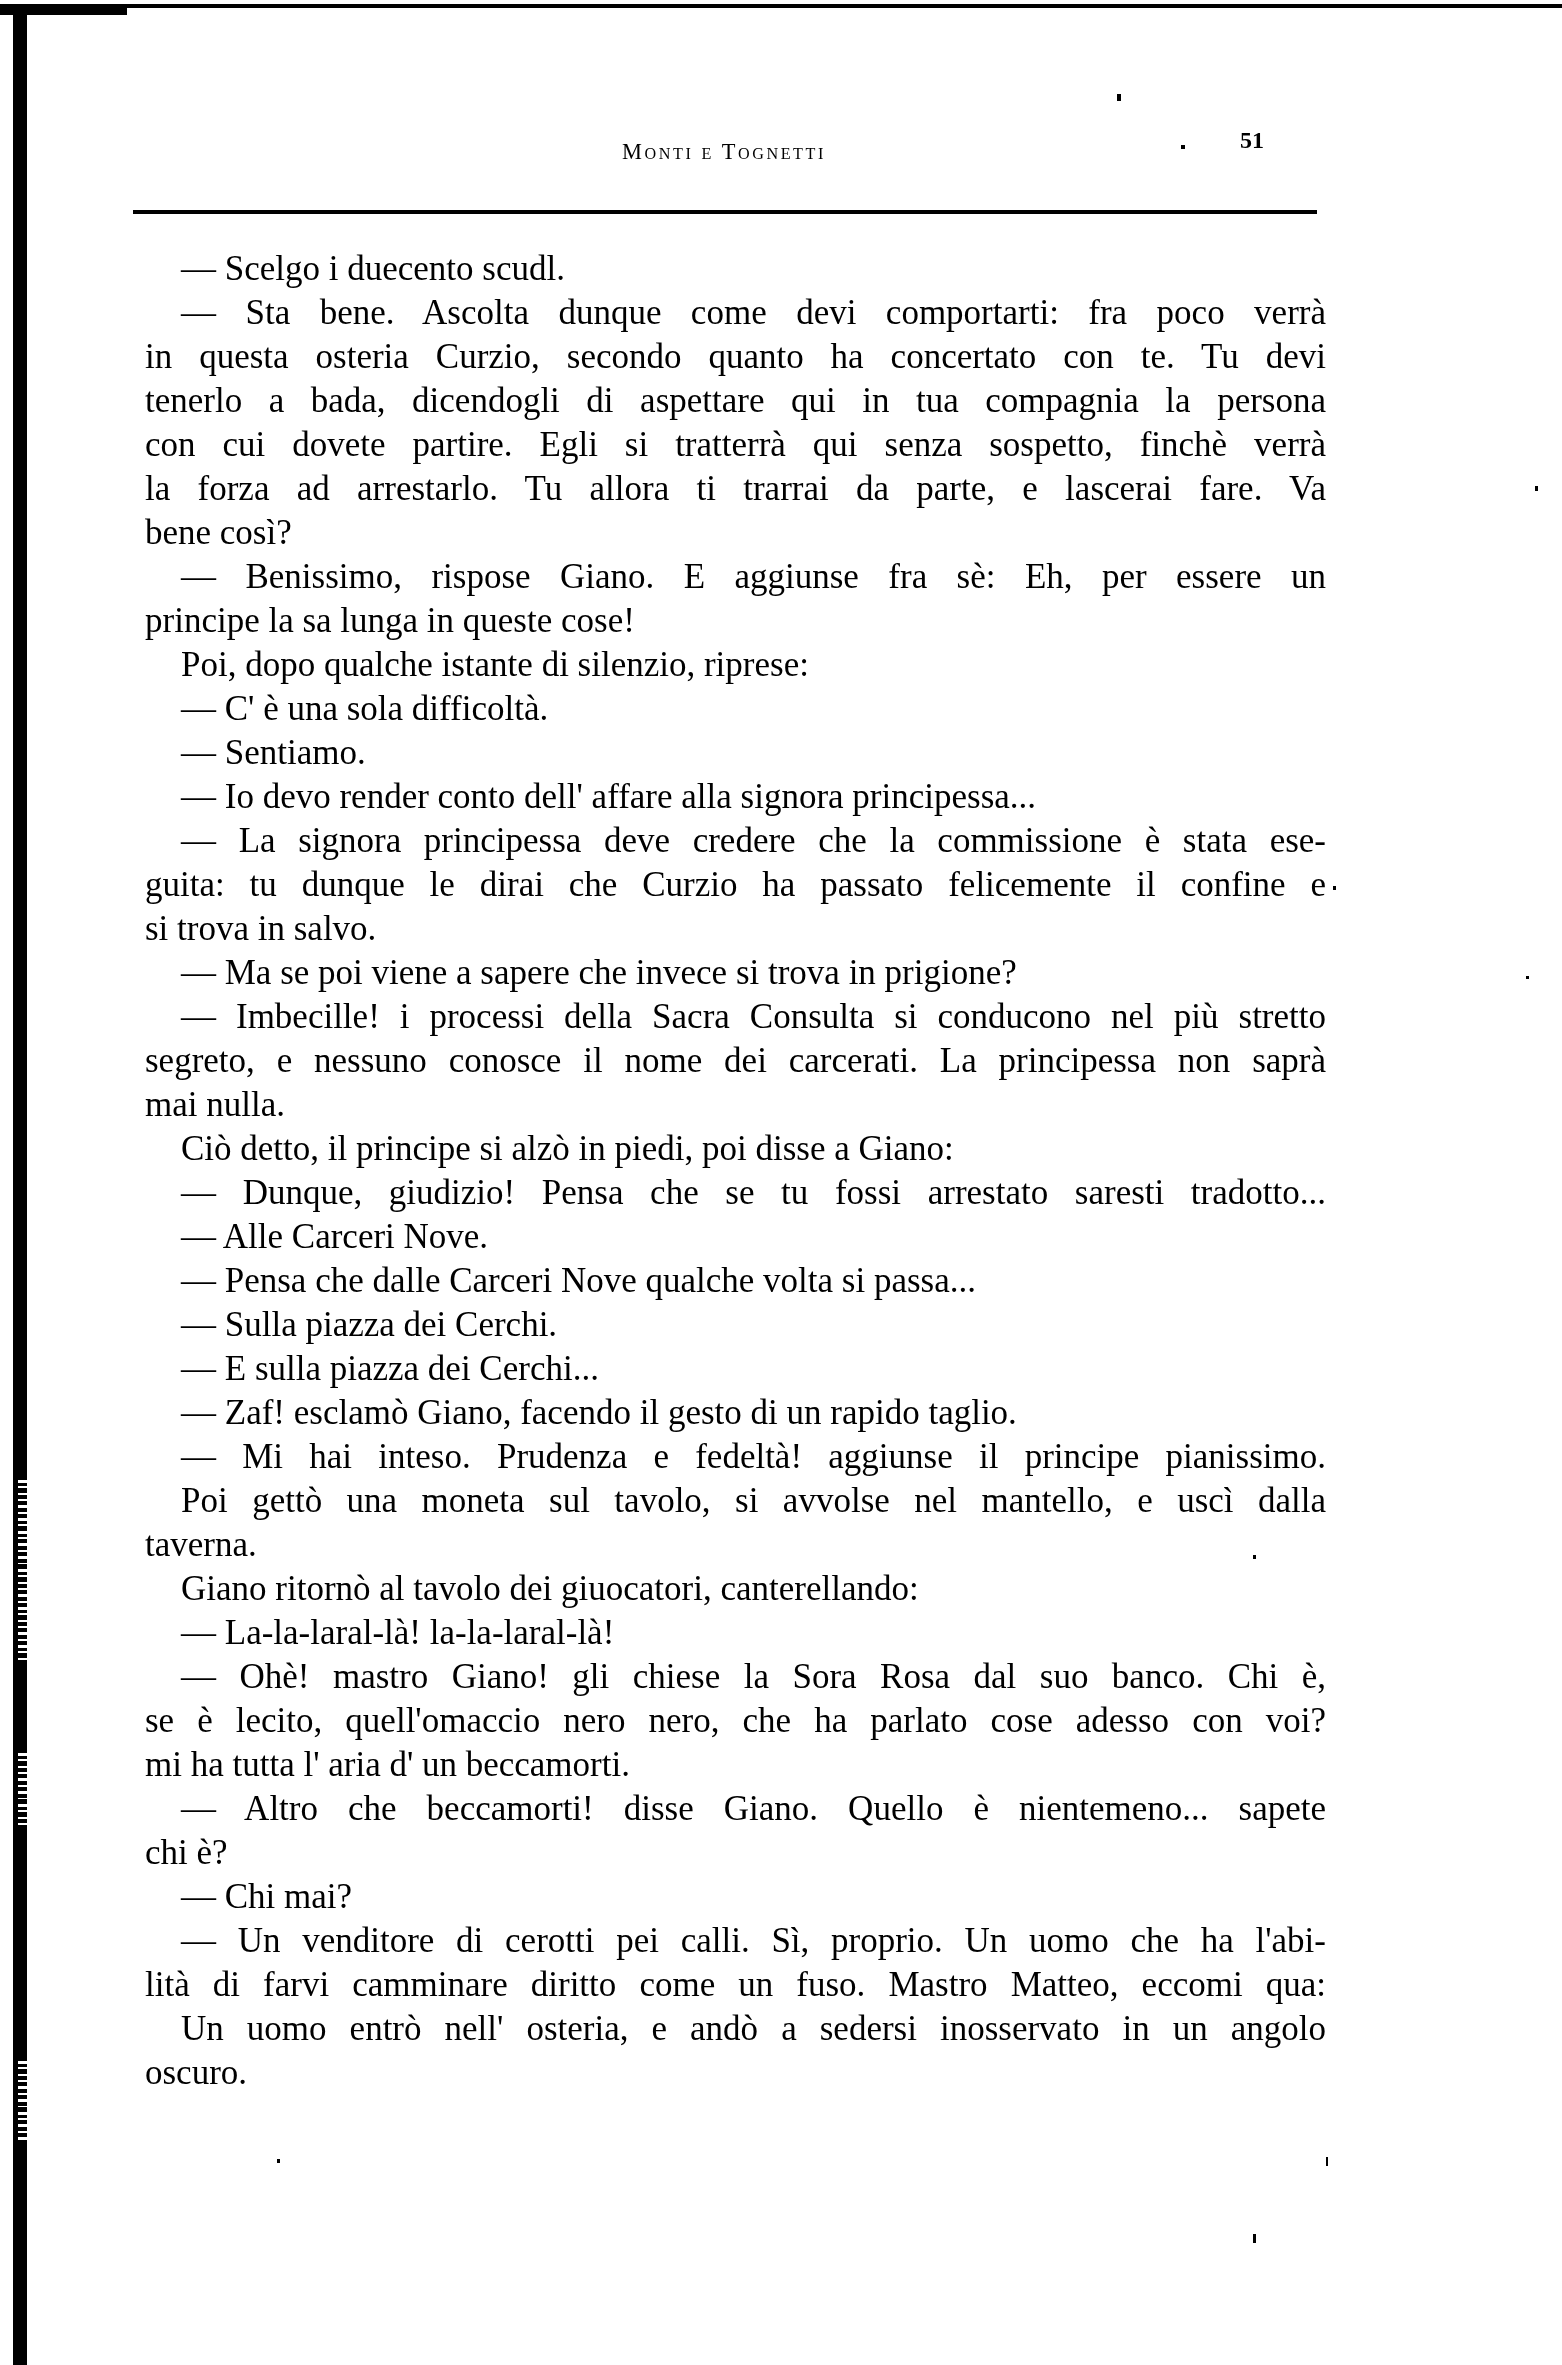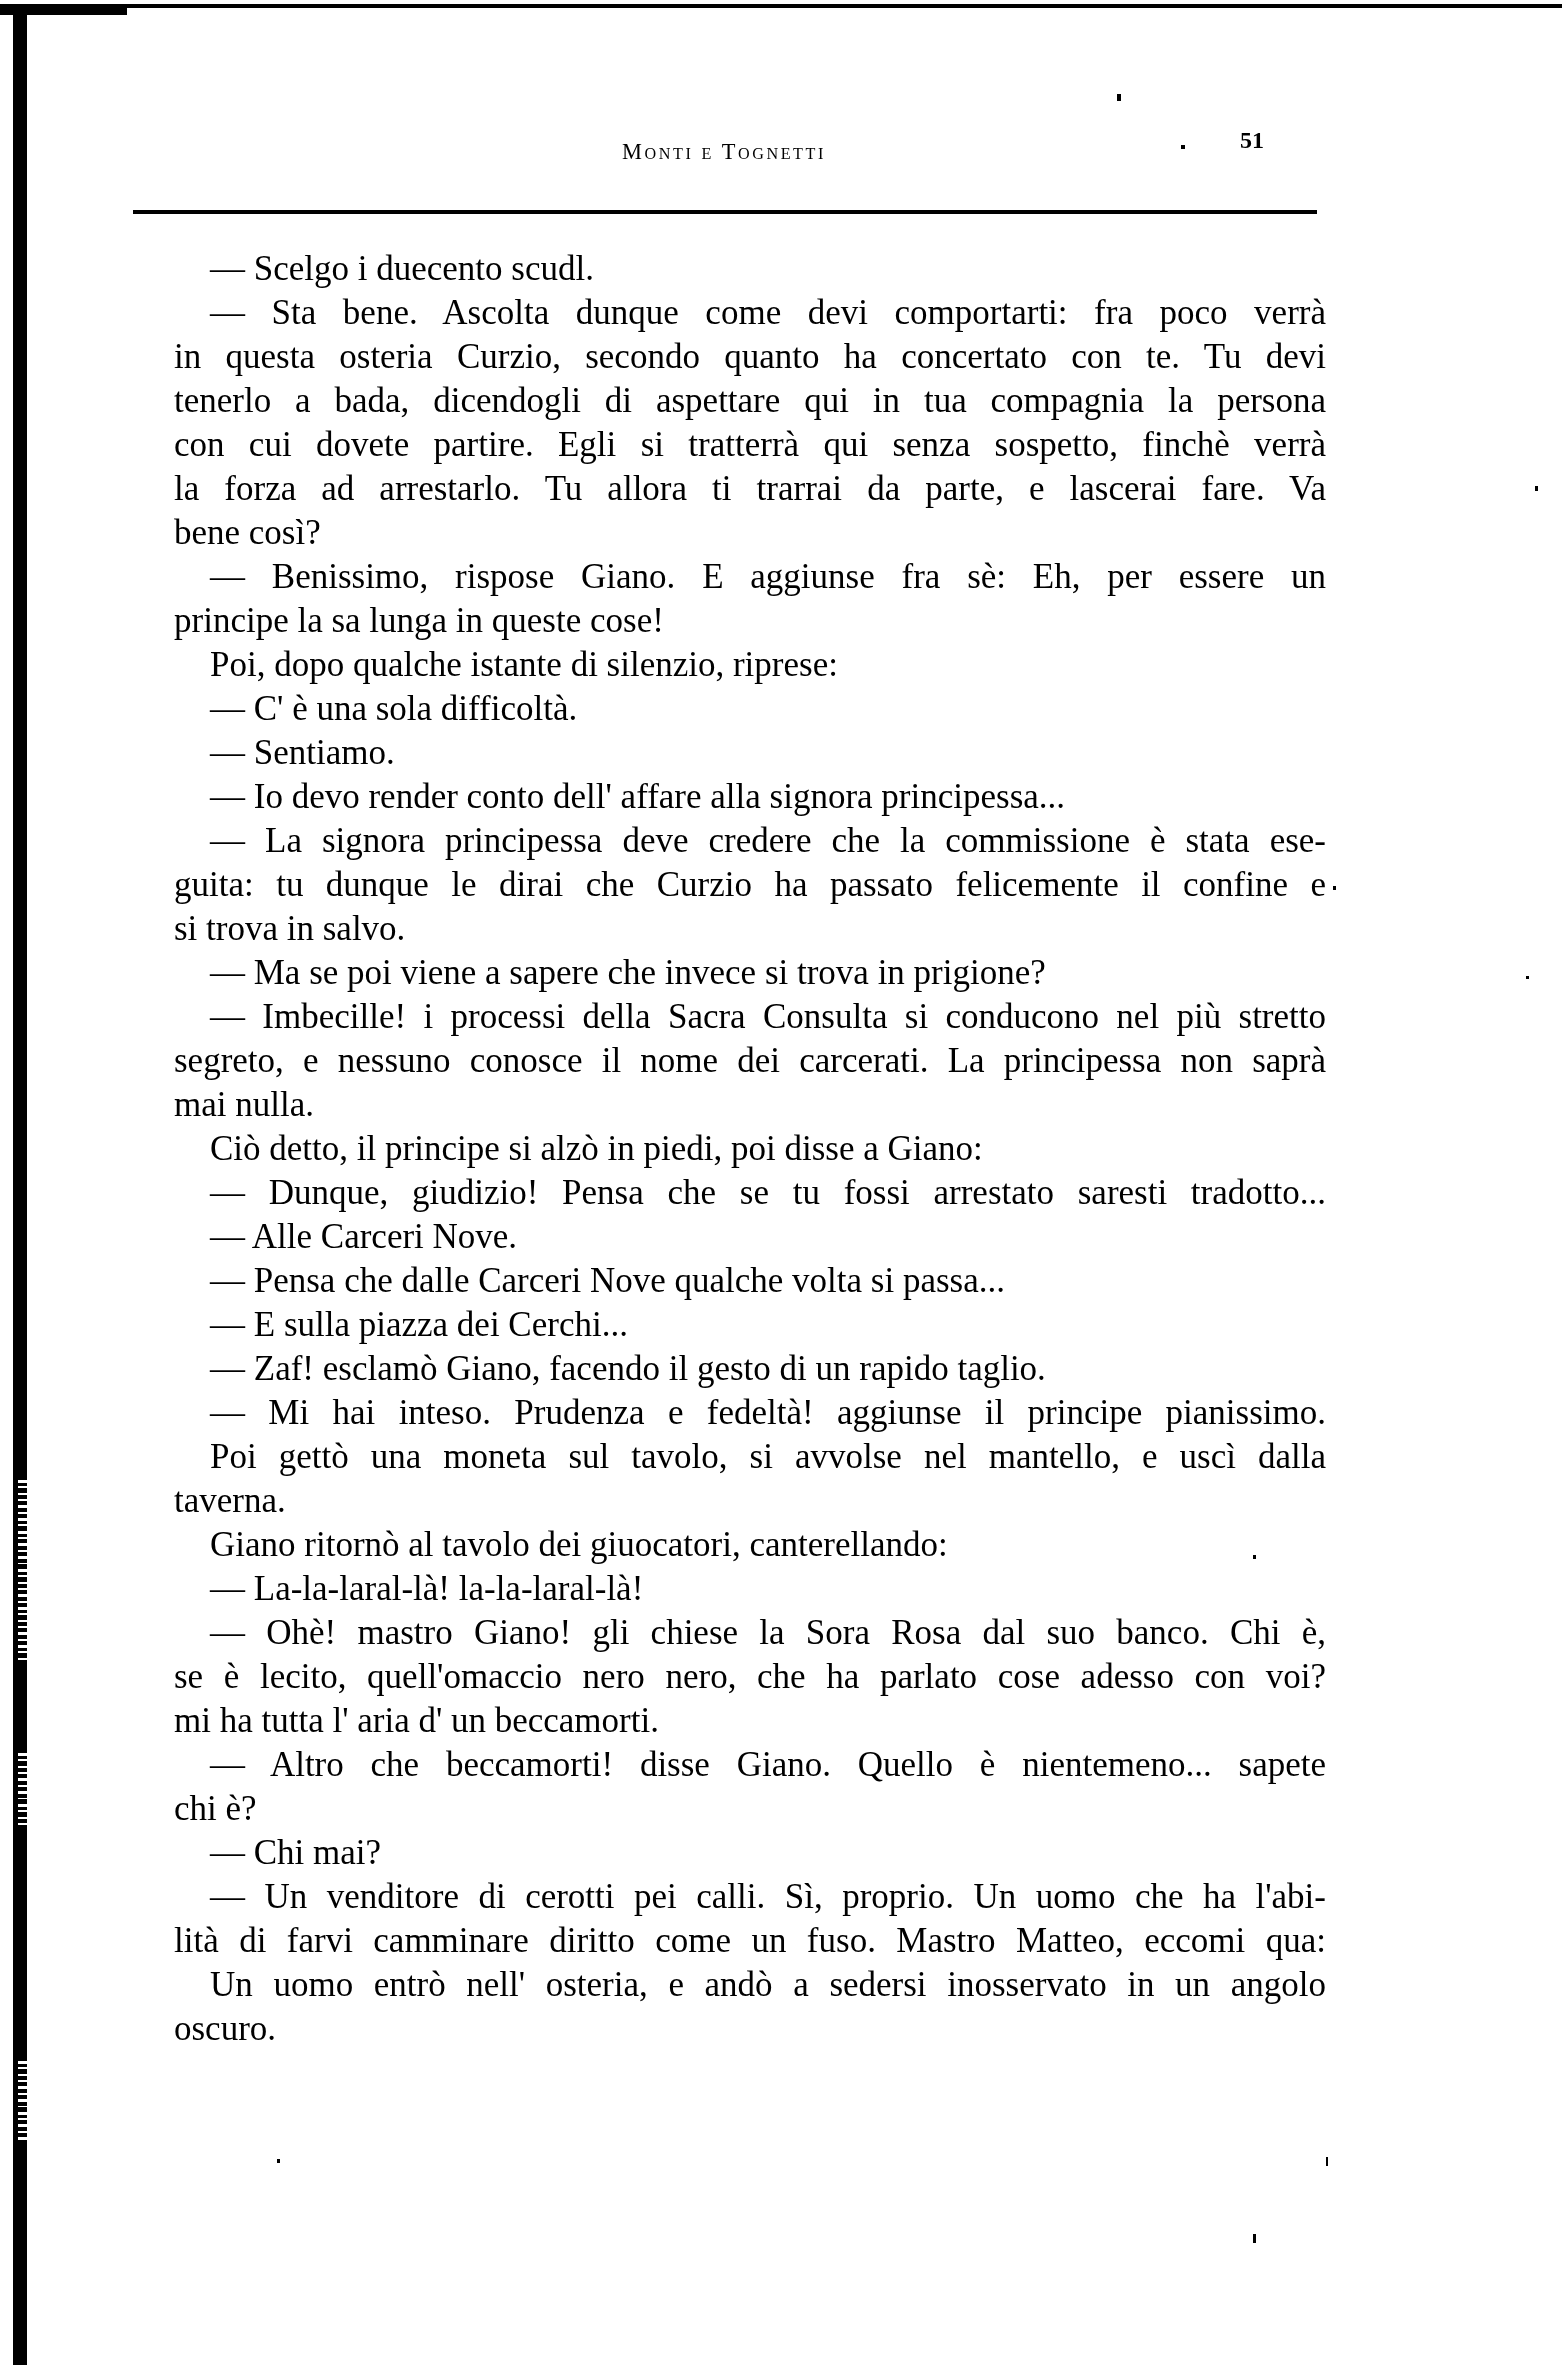--- a/index.html
+++ b/index.html
@@ -82,21 +82,20 @@
       width: 1181px;
     }
     .line {
       height: 44px;
       line-height: 44px;
       font-size: 35px;
       white-space: nowrap;
       overflow: visible;
       text-align: justify;
       text-align-last: justify;
-      margin-left: 29px;
     }
     .line.indent { padding-left: 36px; }
     .line.last { text-align-last: left; }
   </style>
 </head>
 <body>
 
 <div class="border-top"></div>
 <div class="border-top-thick"></div>
 <div class="border-left"></div>
@@ -136,20 +135,21 @@
     <div class="line">guita: tu dunque le dirai che Curzio ha passato felicemente il confine e</div>
     <div class="line last">si trova in salvo.</div>
     <div class="line indent last">— Ma se poi viene a sapere che invece si trova in prigione?</div>
     <div class="line indent">— Imbecille! i processi della Sacra Consulta si conducono nel più stretto</div>
     <div class="line">segreto, e nessuno conosce il nome dei carcerati. La principessa non saprà</div>
     <div class="line last">mai nulla.</div>
     <div class="line indent last">Ciò detto, il principe si alzò in piedi, poi disse a Giano:</div>
     <div class="line indent">— Dunque, giudizio! Pensa che se tu fossi arrestato saresti tradotto...</div>
     <div class="line indent last">— Alle Carceri Nove.</div>
     <div class="line indent last">— Pensa che dalle Carceri Nove qualche volta si passa...</div>
+    <div class="line indent last">— Sulla piazza dei Cerchi.</div>
     <div class="line indent last">— E sulla piazza dei Cerchi...</div>
     <div class="line indent last">— Zaf! esclamò Giano, facendo il gesto di un rapido taglio.</div>
     <div class="line indent">— Mi hai inteso. Prudenza e fedeltà! aggiunse il principe pianissimo.</div>
     <div class="line indent">Poi gettò una moneta sul tavolo, si avvolse nel mantello, e uscì dalla</div>
     <div class="line last">taverna.</div>
     <div class="line indent last">Giano ritornò al tavolo dei giuocatori, canterellando:</div>
     <div class="line indent last">— La-la-laral-là! la-la-laral-là!</div>
     <div class="line indent">— Ohè! mastro Giano! gli chiese la Sora Rosa dal suo banco. Chi è,</div>
     <div class="line">se è lecito, quell'omaccio nero nero, che ha parlato cose adesso con voi?</div>
     <div class="line last">mi ha tutta l' aria d' un beccamorti.</div>

